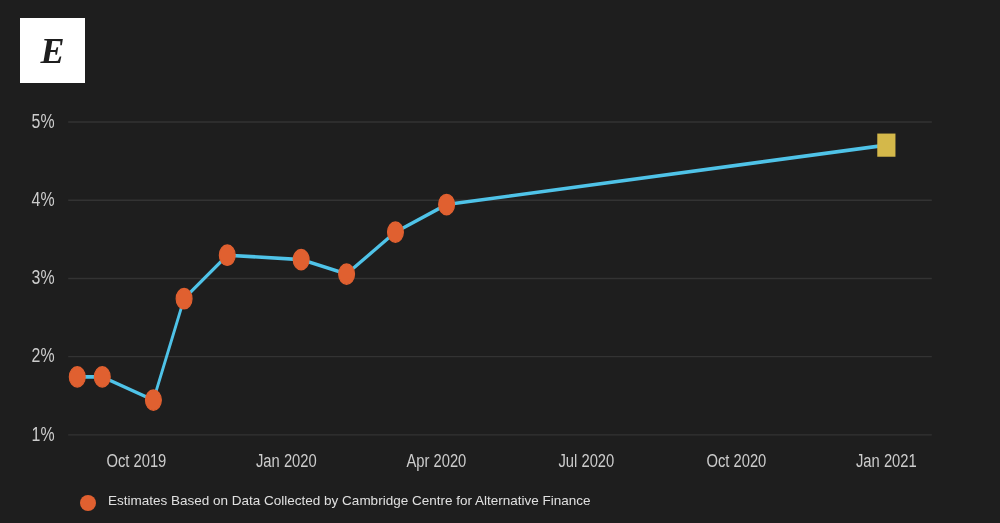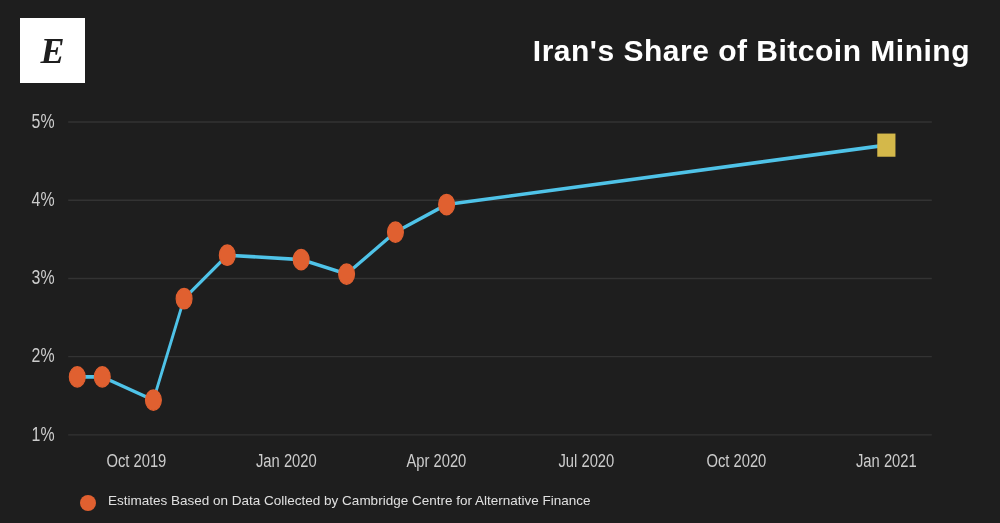--- a/index.html
+++ b/index.html
@@ -92,21 +92,20 @@
     }
   </style>
 </head>
 <body>
 
 <div class="container">
   <div class="header">
     <div class="logo-box">
       <span class="logo-icon">E</span>
     </div>
-    <div class="title">Iran's Share of Bitcoin Mining</div>
   </div>
 
   <div class="chart-area">
     <svg class="chart-svg" viewBox="0 0 880 270" preserveAspectRatio="none">
 
       <line x1="60" y1="20" x2="820" y2="20" stroke="#333" stroke-width="1"></line>
       <line x1="60" y1="74" x2="820" y2="74" stroke="#333" stroke-width="1"></line>
       <line x1="60" y1="128" x2="820" y2="128" stroke="#333" stroke-width="1"></line>
       <line x1="60" y1="182" x2="820" y2="182" stroke="#333" stroke-width="1"></line>
       <line x1="60" y1="236" x2="820" y2="236" stroke="#333" stroke-width="1"></line>

